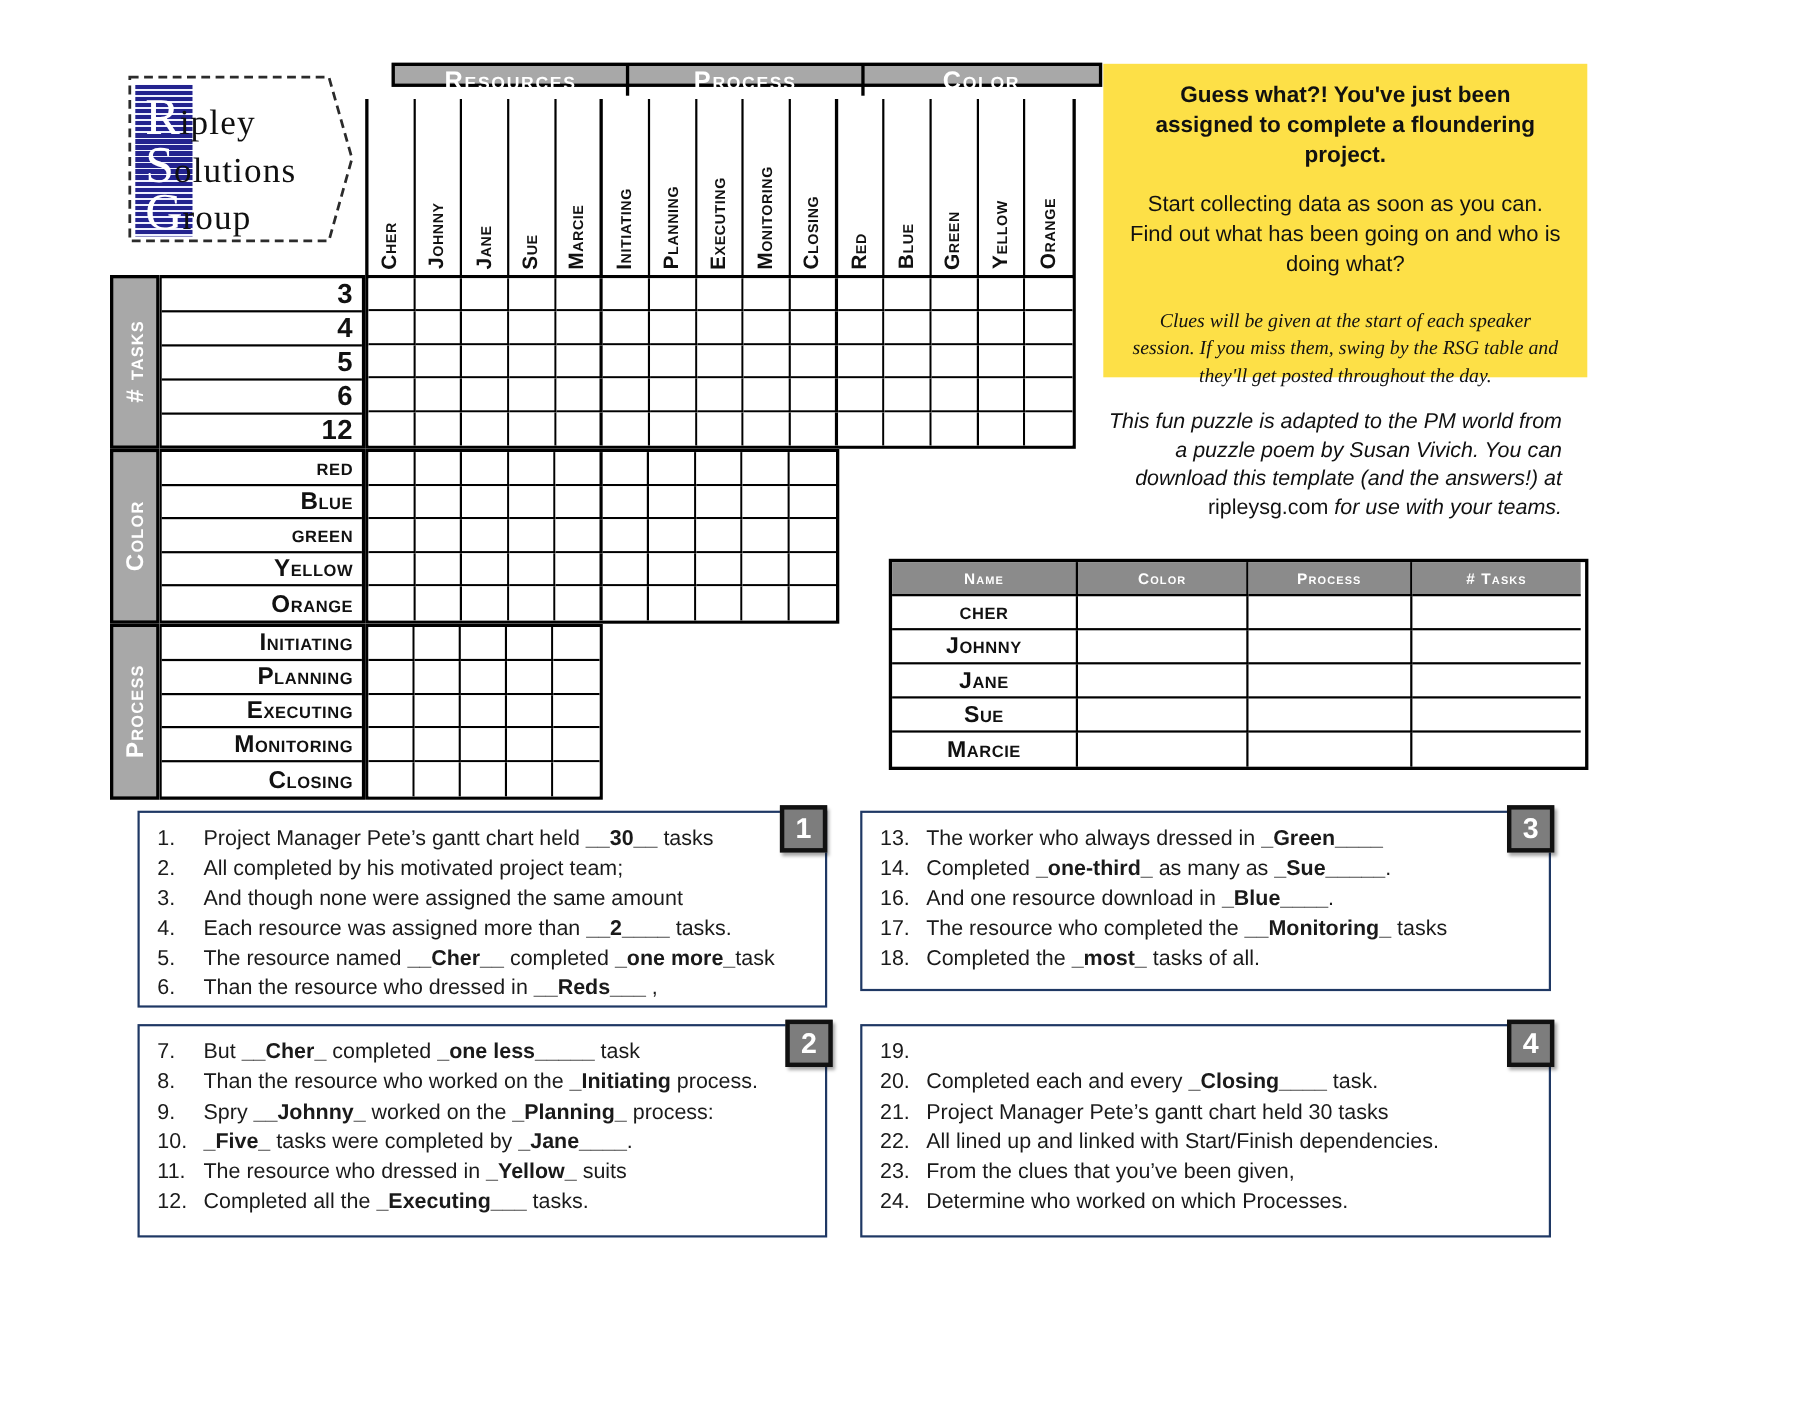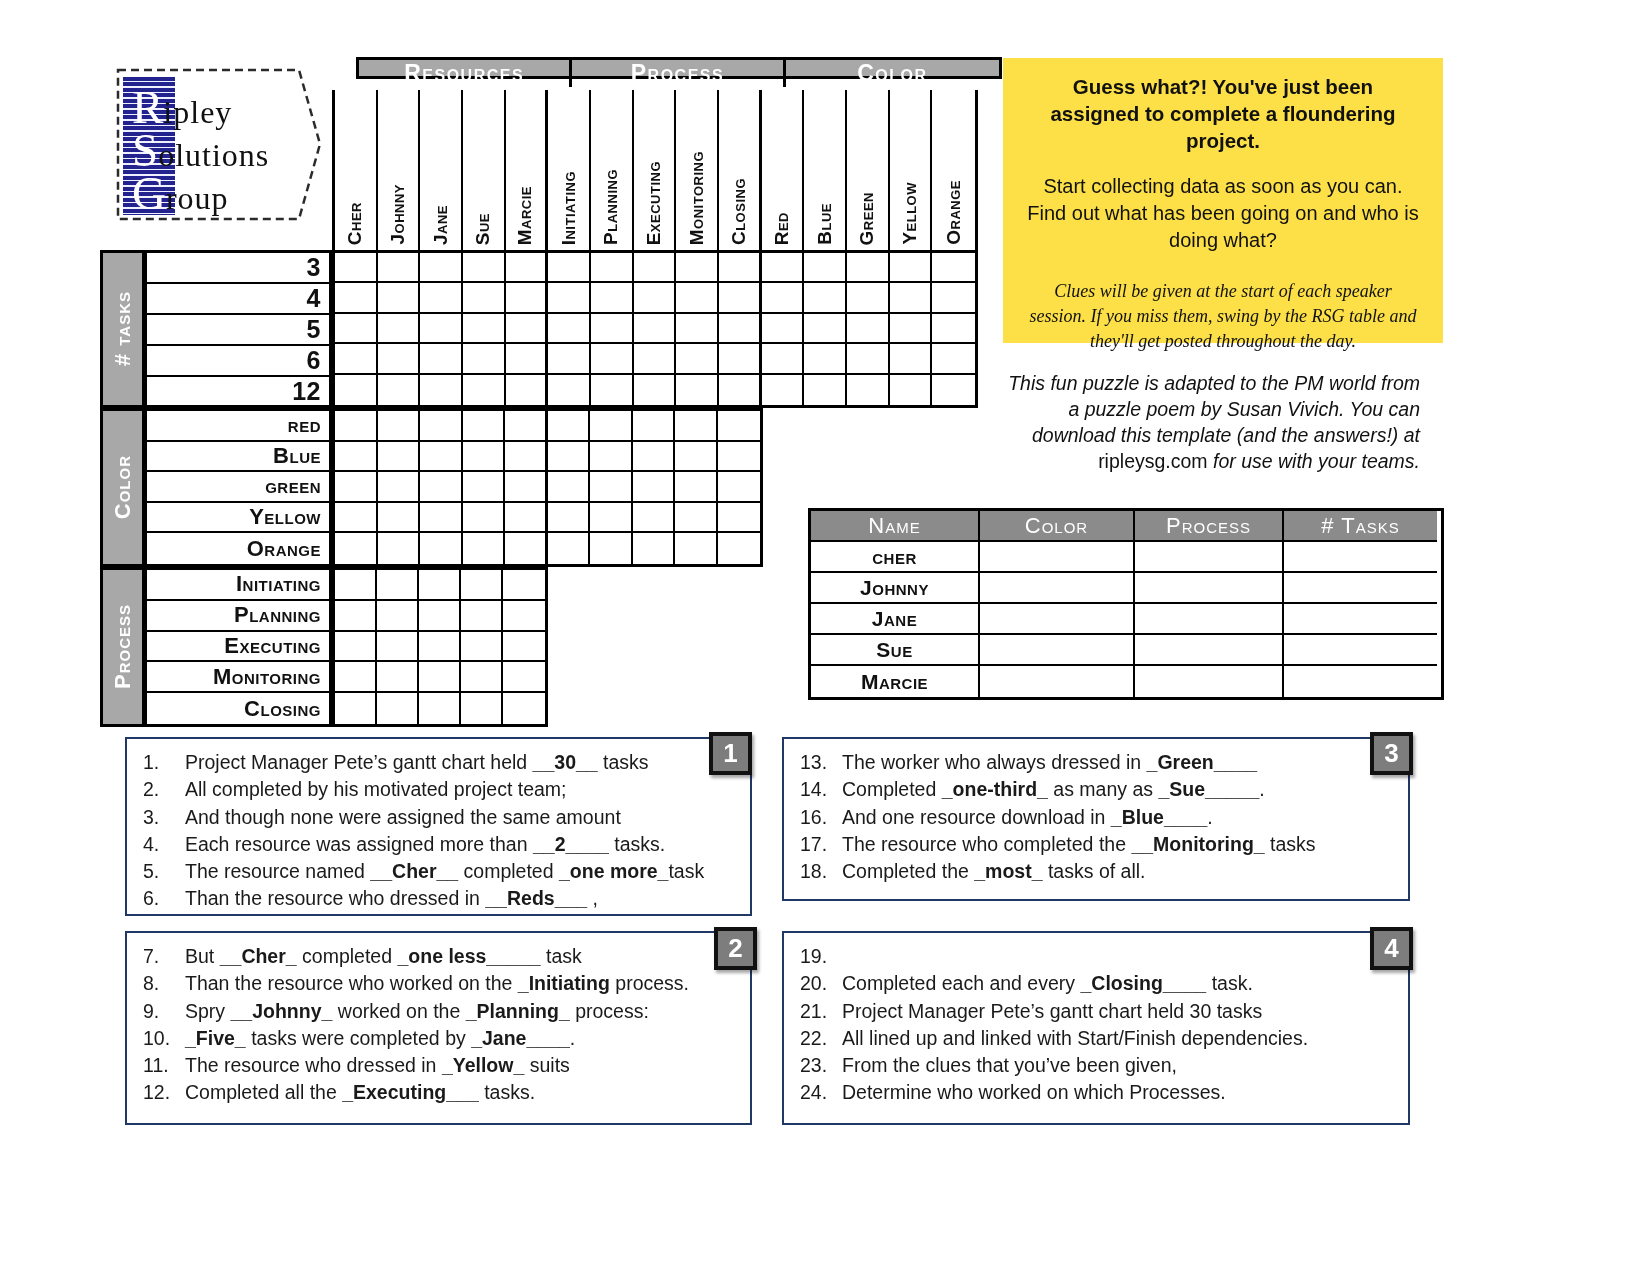--- a/index.html
+++ b/index.html
@@ -61,21 +61,21 @@
     font-size:19.5px; line-height:26px; }
   #credit .site { font-style:normal; }
 
   
   #answer-table { left:808px; top:508px; width:636px; height:192px; border:3px solid #000;
     display:grid; grid-template-columns:169px 155px 149px 153px; grid-auto-rows:1fr; background:#fff; }
   .at-cell { border-right:2.5px solid #000; border-bottom:2.5px solid #000;
     display:flex; align-items:center; justify-content:center; }
   .at-cell.lastcol { border-right:none; }
   .at-cell.lastrow { border-bottom:none; }
-  .at-header { background:#8b8b8b; color:#fff; font-weight:400; font-size:22px; letter-spacing:1px; }
+  .at-header { background:#8b8b8b; color:#fff; font-weight:700; font-size:14px; letter-spacing:1px; }
   .at-name { font-weight:700; font-size:21px; letter-spacing:0.5px; }
 
   
   .clue-box { position:absolute; background:#fff; border:2.5px solid #1f3864; padding:10px 6px 0 16px; }
   .clue-line { display:flex; line-height:27.3px; font-size:19.5px; color:#1a1a1a; }
   .clue-num { width:42px; flex:none; }
   .clue-text b { font-weight:700; }
 
   .badge { position:absolute; width:43px; height:43px; background:#7d7d7d; border:4px solid #111;
     color:#fff; font-weight:700; font-size:26px; display:flex; align-items:center; justify-content:center;

